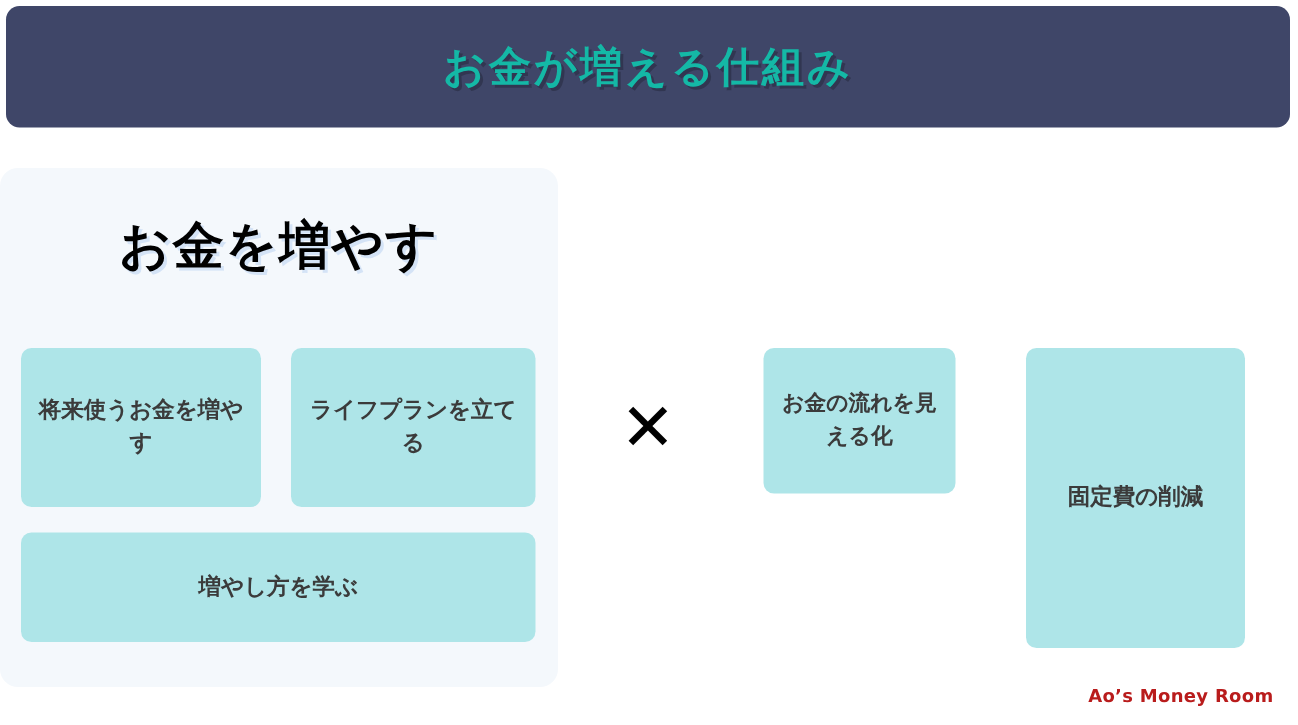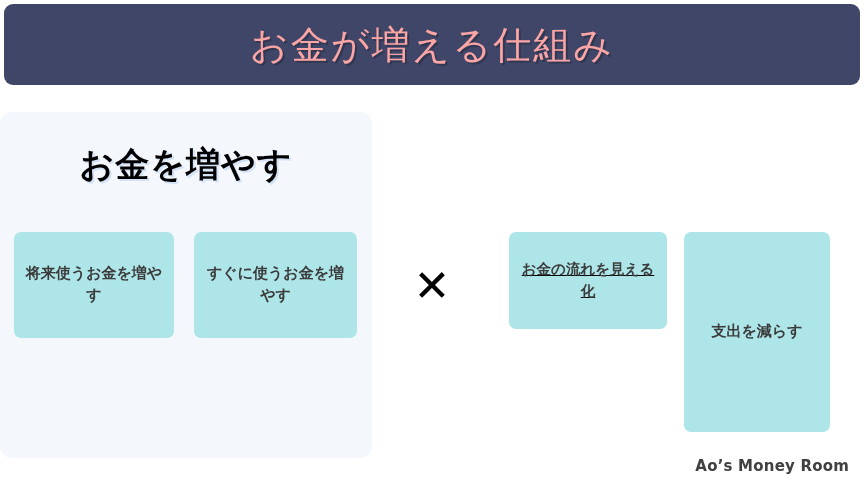--- a/index.html
+++ b/index.html
@@ -30,23 +30,23 @@
     width: 856px;
     height: 81px;
     background: #3f4668;
     border-radius: 9px;
     display: flex;
     align-items: center;
     justify-content: center;
     box-sizing: border-box;
   }
   .title-text {
-    color: #fca5a5;
-    font-size: 38px;
-    font-weight: normal;
+    color: #14b8a6;
+    font-size: 28px;
+    font-weight: bold;
     letter-spacing: 2px;
     line-height: 1;
     text-shadow: 2px 2px 0 rgba(0,0,0,0.22);
     white-space: nowrap;
   }
 
   
   .panel {
     position: absolute;
     background: #f4f8fc;
@@ -102,21 +102,21 @@
   .box-label.small {
     font-size: 14.5px;
   }
 
   
   .box-l1 { left: 14px;  top: 232px; width: 160px; height: 106px; }
   .box-l2 { left: 194px; top: 232px; width: 163px; height: 106px; }
   .box-l3 { left: 14px;  top: 355px; width: 343px; height: 73px;  }
 
   
-  .box-r1 { left: 509px; top: 232px; width: 158px; height: 97px; text-decoration: underline;  }
+  .box-r1 { left: 509px; top: 232px; width: 128px; height: 97px;  }
   .box-r2 { left: 509px; top: 339px; width: 158px; height: 93px;  }
   .box-r3 { left: 684px; top: 232px; width: 146px; height: 200px; }
 
   
   .multiply {
     position: absolute;
     left: 404px;
     top: 258px;
     width: 56px;
     height: 56px;
@@ -127,23 +127,23 @@
     font-weight: bold;
     color: #000000;
     line-height: 1;
   }
 
   
   .footer {
     position: absolute;
     right: 16px;
     top: 457px;
-    font-size: 15px;
+    font-size: 12px;
     font-weight: bold;
-    color: #404040;
+    color: #b91c1c;
     letter-spacing: 0.2px;
     white-space: nowrap;
   }
 </style>
 </head>
 <body>
 
 <div class="canvas">
 
   <div class="title-bar">
@@ -152,31 +152,34 @@
 
   <div class="panel panel-left">
     <div class="panel-heading">お金を増やす</div>
   </div>
 
   <div class="box box-l1">
     <span class="box-label">将来使うお金を増やす</span>
   </div>
 
   <div class="box box-l2">
-    <span class="box-label">すぐに使うお金を増やす</span>
+    <span class="box-label">ライフプランを立てる</span>
   </div>
 
+  <div class="box box-l3">
+    <span class="box-label">増やし方を学ぶ</span>
+  </div>
 
   <div class="multiply">✕</div>
 
 
   <div class="box box-r1">
     <span class="box-label small">お金の流れを見える化</span>
   </div>
 
 
   <div class="box box-r3">
-    <span class="box-label">支出を減らす</span>
+    <span class="box-label">固定費の削減</span>
   </div>
 
   <div class="footer">Ao’s Money Room</div>
 
 </div>
 
 </body></html>

